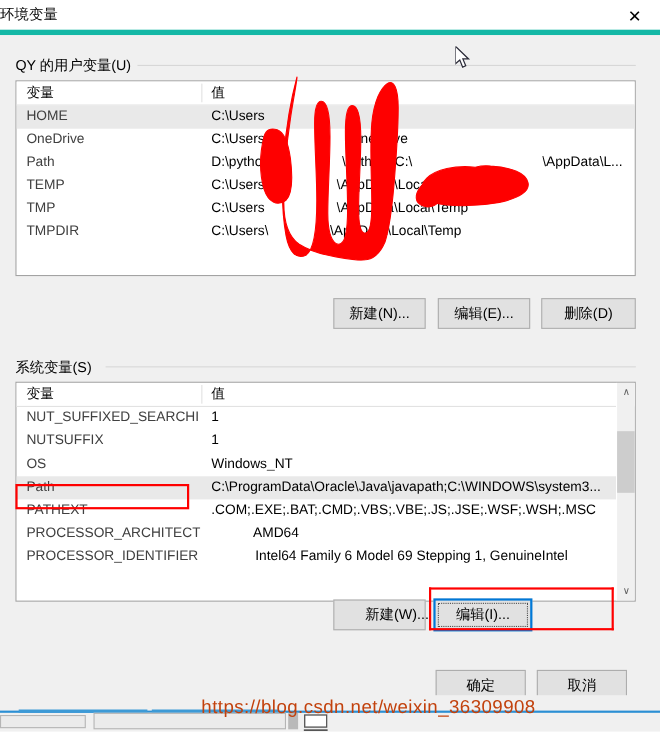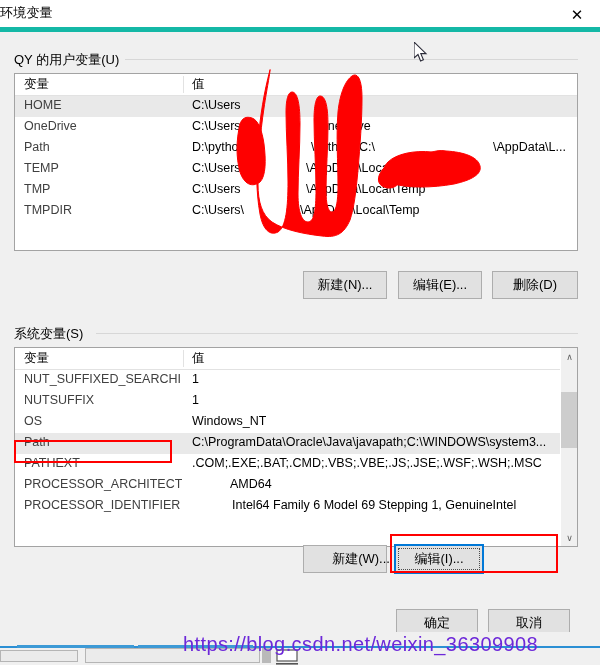--- a/index.html
+++ b/index.html
@@ -173,22 +173,22 @@
     background: #ebebeb; border: 1px solid #b5b5b5;
   }
   .tb-grey { position: absolute; background: #b9b9b9; }
   .monitor-icon {
     position: absolute;
     width: 22px; height: 17px;
   }
   .watermark {
     position: absolute;
     left: 183px; top: 633px;
-    font-size: 20px;
-    color: #6d28d9;
+    font-size: 17px;
+    color: #c2410c;
     letter-spacing: 0.4px;
     white-space: nowrap;
     z-index: 25;
     font-family: "Liberation Sans", "DejaVu Sans", sans-serif;
   }
 
   
   .cursor { position: absolute; z-index: 30; pointer-events: none; }
 </style>
 </head>

